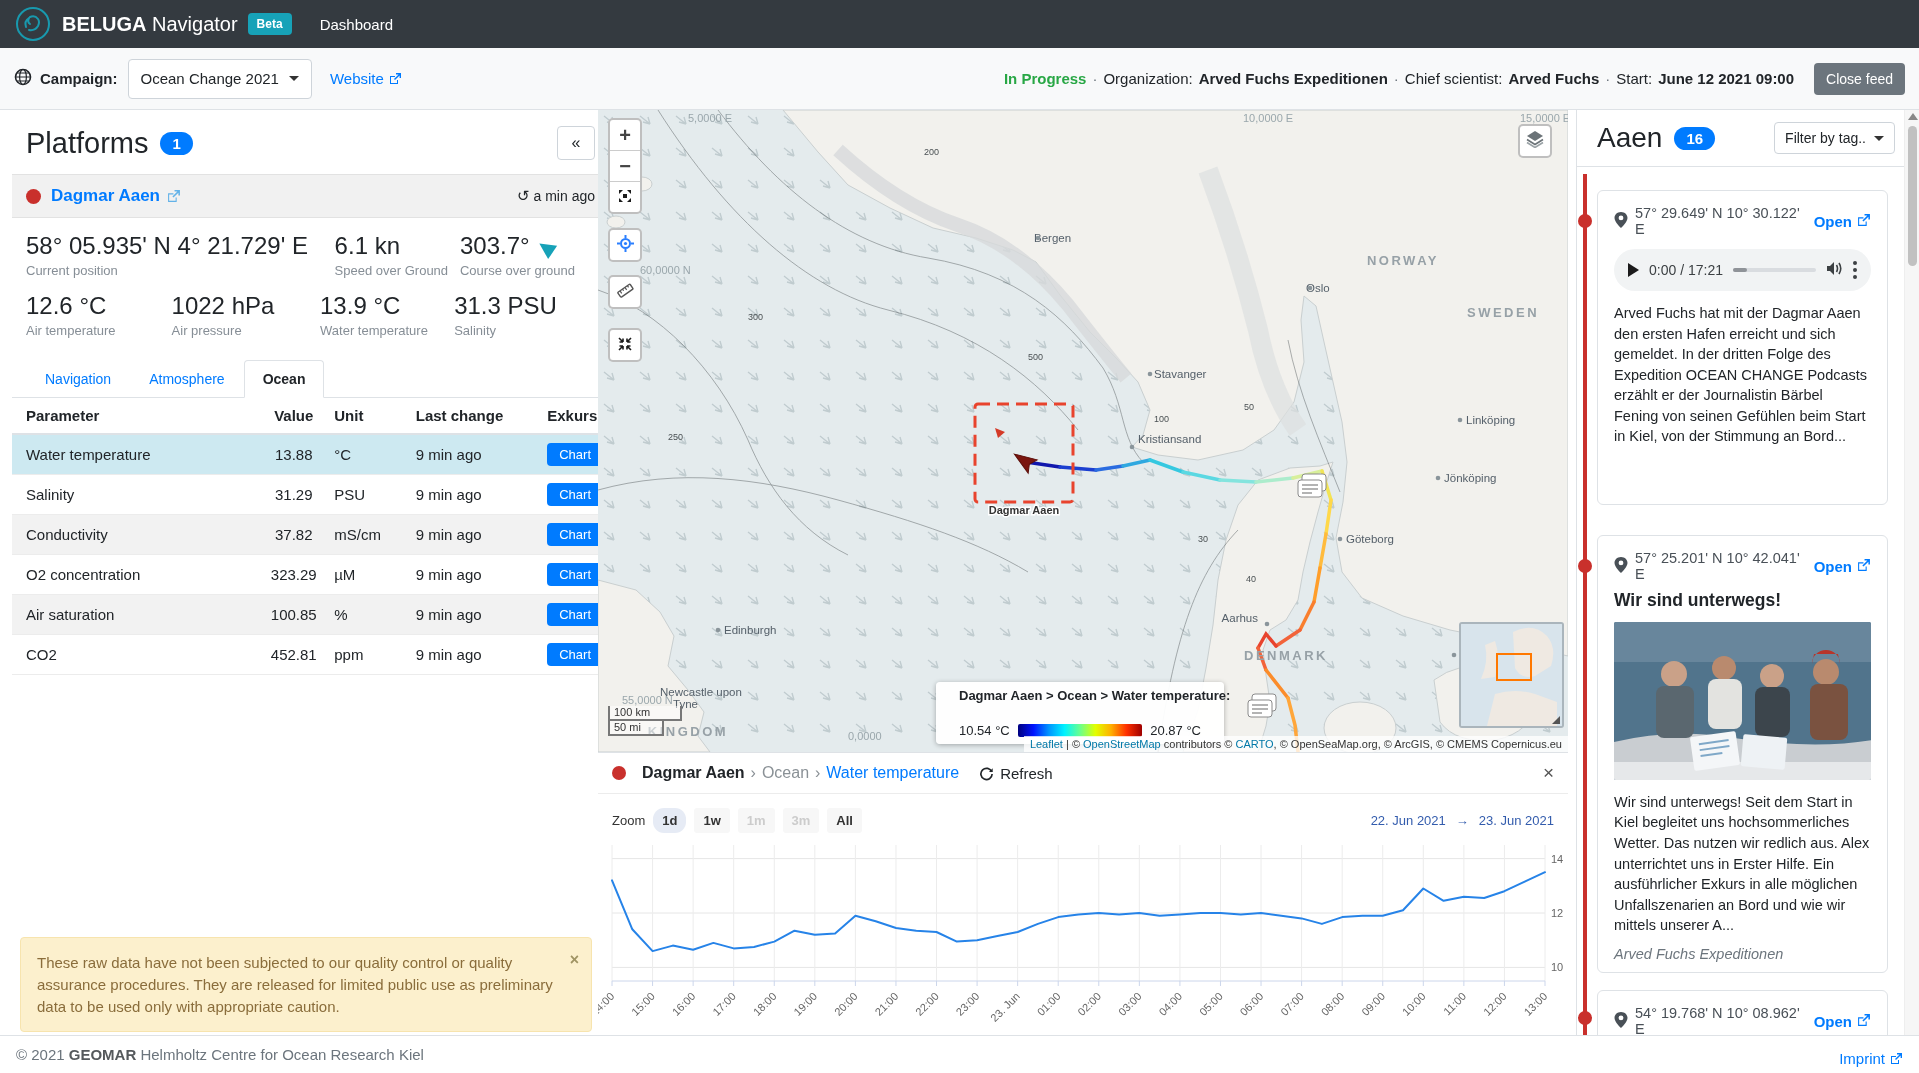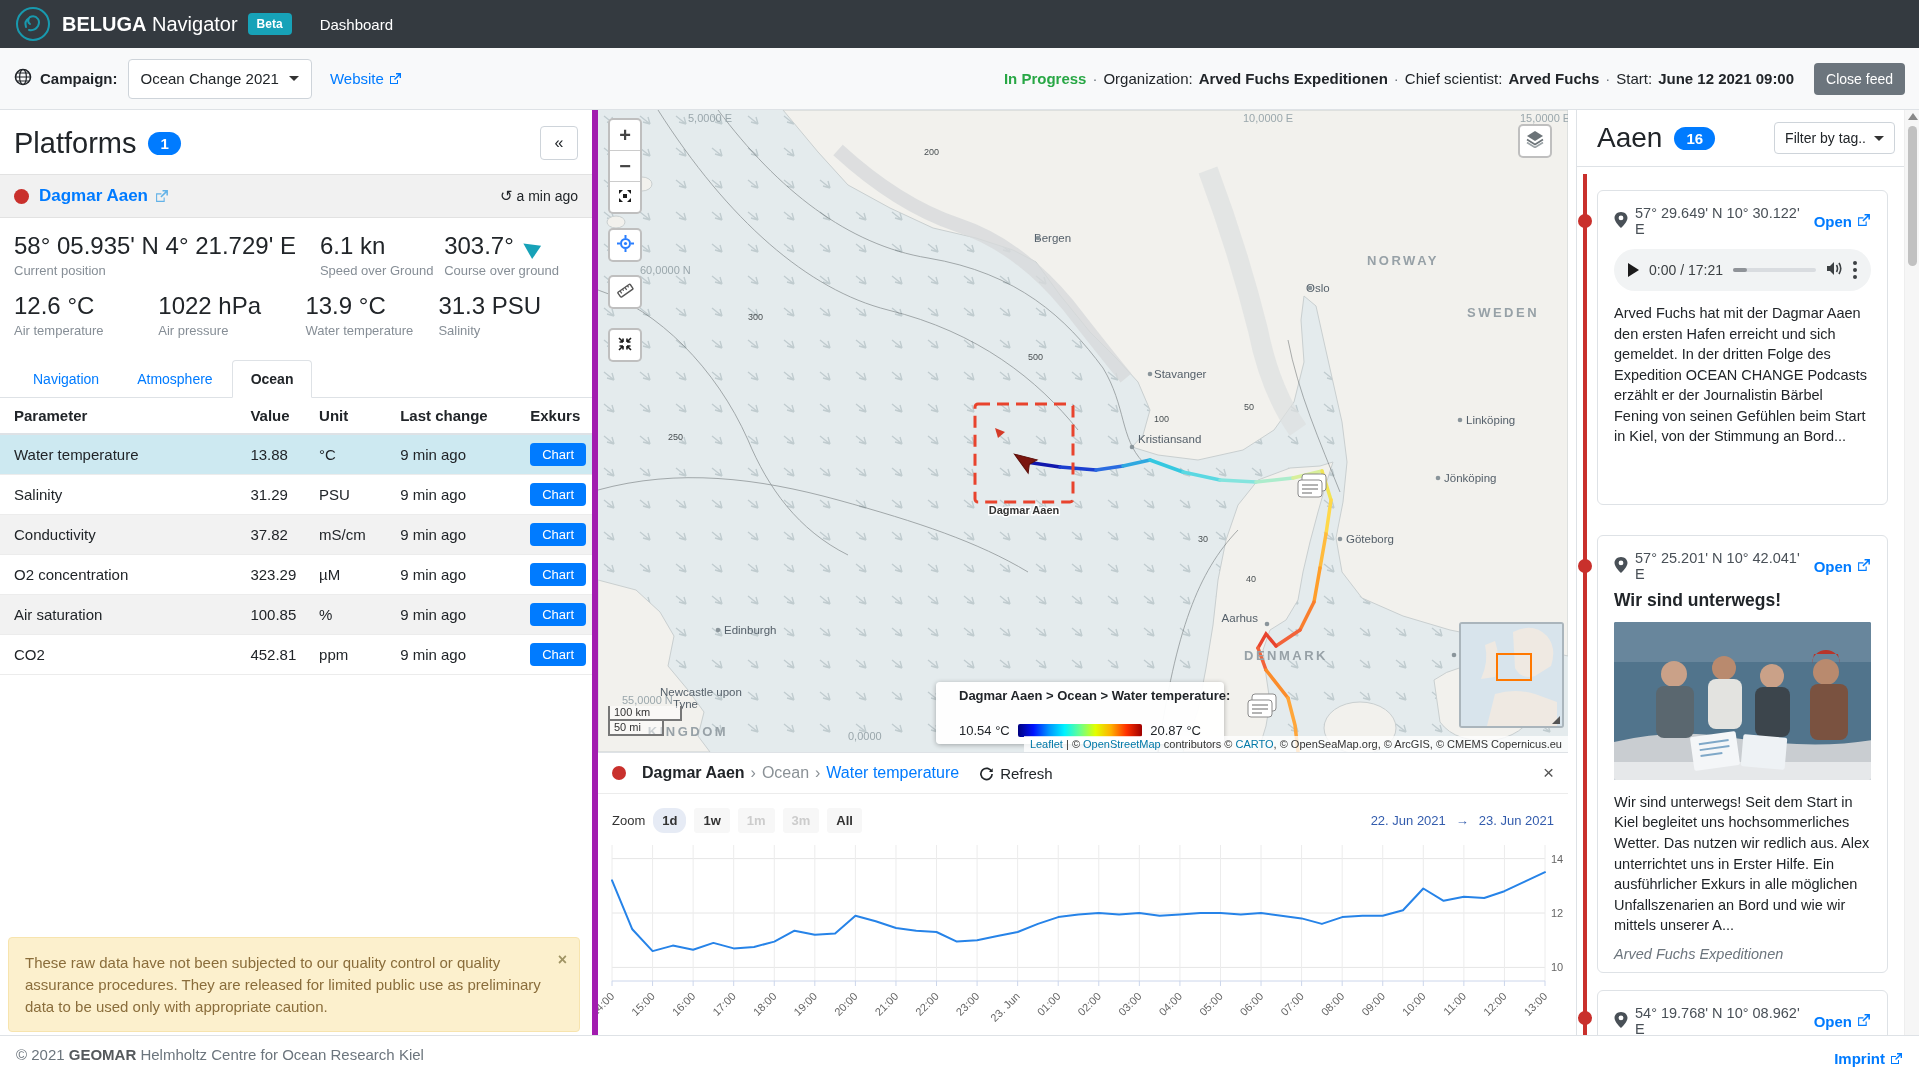--- a/index.html
+++ b/index.html
@@ -18,21 +18,21 @@
   #cbar .lbl{font-weight:bold;margin:0 10px 0 8px;}
   .select{background:#fff;border:1px solid #ced4da;border-radius:4px;height:38px;display:flex;align-items:center;padding:0 12px;font-size:15px;cursor:pointer;}
   .caret{width:0;height:0;border-left:5px solid transparent;border-right:5px solid transparent;border-top:5px solid #333;margin-left:10px;display:inline-block;}
   .link{color:#007bff;cursor:pointer;}
   #cbar-right{margin-left:auto;display:flex;align-items:center;gap:6px;color:#212529;}
   .green{color:#28a745;font-weight:bold;text-align:center;}
   .dot-sep{color:#6c757d;}
   .btn-gray{background:#6c757d;color:#fff;border:none;border-radius:4px;font-size:14px;padding:8px 12px;margin-left:14px;cursor:pointer;}
   .ext{display:inline-block;vertical-align:-1px;}
   
-  #left{left:0;top:110px;width:598px;height:925px;background:#fff;border-right:6px solid #a21caf;box-sizing:border-box;}
+  #left{left:12px;top:110px;width:598px;height:925px;background:#fff;border-right:1px solid #a21caf;box-sizing:border-box;}
   #plat-head{display:flex;align-items:center;padding:16px 14px 14px 14px;}
   #plat-title{font-size:29px;font-weight:500;}
   .pill{background:#007bff;color:#fff;border-radius:14px;font-size:15px;font-weight:bold;padding:3px 12px;margin-left:12px;}
   #collapse-btn{margin-left:auto;border:1px solid #ced4da;background:#fff;border-radius:4px;width:38px;height:34px;font-size:16px;color:#212529;cursor:pointer;}
   #plat-row{background:#f1f1f1;border-top:1px solid #e2e2e2;border-bottom:1px solid #e2e2e2;height:42px;display:flex;align-items:center;padding:0 14px;}
   .reddot{width:15px;height:15px;border-radius:50%;background:#c9302c;margin-right:10px;flex:0 0 auto;}
   #plat-name{color:#007bff;font-weight:bold;font-size:17px;}
   #plat-ago{margin-left:auto;font-size:14px;color:#212529;}
   .hist-ico{font-size:15px;margin-right:4px;color:#212529;}
   .stats-row{display:flex;padding:14px 14px 0 14px;}
@@ -40,32 +40,32 @@
   .stat .l{font-size:13px;color:#868e96;margin-top:3px;}
   .course-arrow{display:inline-block;width:0;height:0;border-left:8px solid transparent;border-right:8px solid transparent;border-bottom:16px solid #17a2b8;transform:rotate(-56deg);margin-left:8px;vertical-align:-2px;}
   
   #tabs{display:flex;border-bottom:1px solid #dee2e6;margin-top:22px;padding-left:14px;}
   .tab{font-size:14px;padding:10px 18px;cursor:pointer;color:#007bff;border:1px solid transparent;border-radius:4px 4px 0 0;margin-bottom:-1px;}
   .tab.active{color:#212529;font-weight:bold;background:#fff;border-color:#dee2e6 #dee2e6 #fff;}
   
   table{border-collapse:collapse;width:100%;font-size:15px;}
   th{text-align:left;font-weight:bold;padding:9px 6px;border-bottom:2px solid #dee2e6;}
   td{padding:8px 6px;}
-  td.r,th.r{text-align:left;}
+  td.r,th.r{text-align:center;}
   tr.hl td{background:#cde9f1;}
   tr.g td{background:#f2f2f2;}
   tbody tr td{border-bottom:1px solid #ececec;}
   .btn-chart{background:#007bff;color:#fff;border:none;border-radius:4px;font-size:13px;padding:4px 12px;cursor:pointer;}
   
   #warn{left:8px;top:827px;width:572px;background:#fcf0cd;border:1px solid #f7e4ae;border-radius:4px;color:#8a6d3b;font-size:15px;line-height:1.45;padding:14px 34px 14px 16px;box-sizing:border-box;position:absolute;}
   #warn-x{position:absolute;right:12px;top:10px;color:#a09464;font-weight:bold;cursor:pointer;font-size:16px;}
   
   #footer{left:0;top:1035px;width:1919px;height:38px;background:#fff;border-top:1px solid #dee2e6;display:flex;align-items:center;padding:0 16px;box-sizing:border-box;font-size:15px;color:#6c757d;}
   #footer b{color:#55595c;}
-  #imprint{margin-left:auto;font-weight:bold;margin-top:8px;}
+  #imprint{margin-left:auto;font-weight:normal;margin-top:8px;}
   
   #map{left:598px;top:110px;width:970px;height:642px;overflow:hidden;background:#e4ebed;}
   .mapctl{position:absolute;background:#fff;border:2px solid rgba(0,0,0,0.25);border-radius:5px;width:34px;box-sizing:border-box;text-align:center;cursor:pointer;}
   .mapctl .b{height:30px;line-height:30px;font-size:20px;font-weight:bold;color:#444;border-bottom:1px solid #ccc;}
   .mapctl .b:last-child{border-bottom:none;}
   #maplegend{position:absolute;left:338px;top:572px;width:288px;background:rgba(255,255,255,0.95);border-radius:4px;box-shadow:0 1px 5px rgba(0,0,0,0.3);padding:6px 23px;box-sizing:border-box;}
   #maplegend .t{font-size:13px;font-weight:bold;color:#212529;white-space:nowrap;}
   #maplegend .row{display:flex;align-items:center;gap:8px;margin-top:20px;font-size:13px;color:#212529;}
   #maplegend .bar{flex:1;height:13px;border-radius:2px;background:linear-gradient(90deg,#00007f,#0014ff,#0096ff,#00f2ff,#6aff8d,#e2ff00,#ffb000,#ff3000,#9f0000);}
   #scalebar{position:absolute;left:10px;top:596px;font-size:11px;color:#333;}

